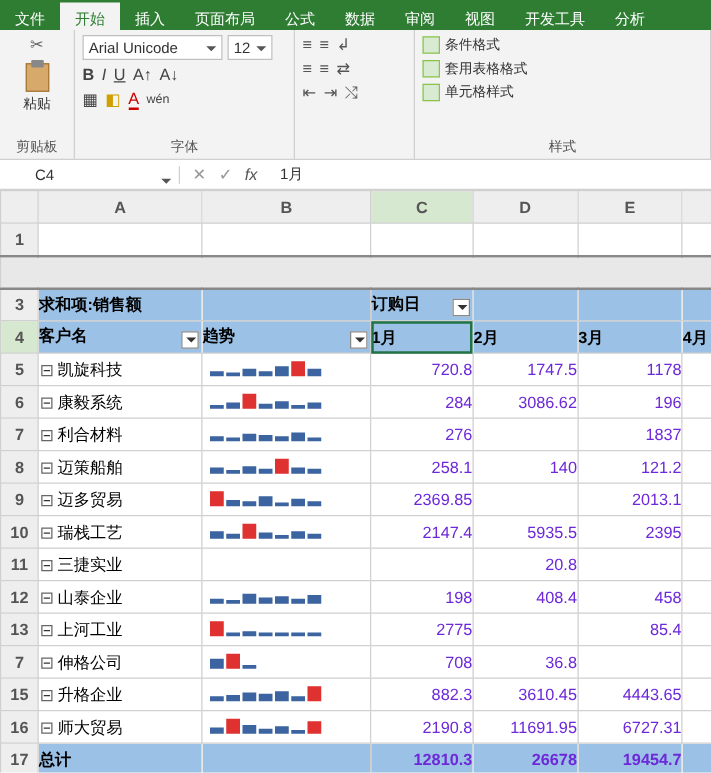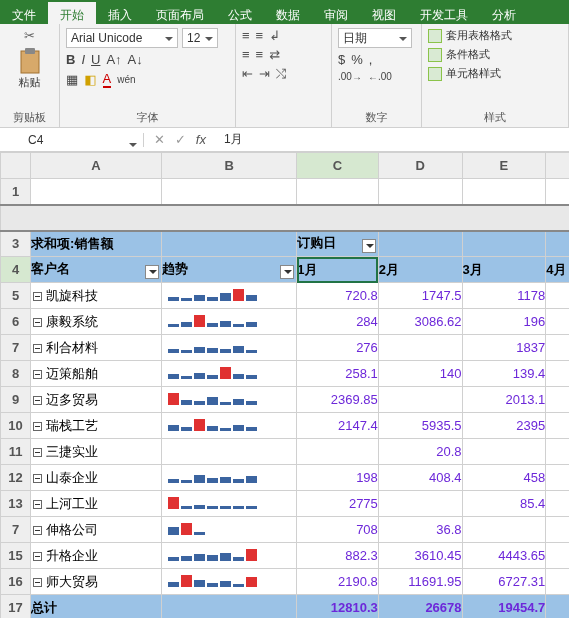--- a/index.html
+++ b/index.html
@@ -174,47 +174,30 @@
         <span>⇄</span>
       </div>
       <div class="alicons">
         <span>⇤</span>
         <span>⇥</span>
         <span>⤭</span>
       </div>
     </div>
   </div>
 
-  <div class="group" style="width:90px">
-    <div>
-      <div class="num-top">
-          <span class="dd" style="width:74px">日期</span>
-        </div>
-      <div class="font-row">
-        <span>$</span>
-        <span>%</span>
-        <span>,</span>
-      </div>
-      <div class="font-row">
-        <span style="font-size:10px;">.00→</span>
-        <span style="font-size:10px;">←.00</span>
-      </div>
-    </div>
-    <div class="group-label">数字</div>
-  </div>
 
   <div class="group" style="flex:1">
     <div class="styleslist">
       <div>
           <span class="sicon"></span>
-          <span>套用表格格式</span>
+          <span>条件格式</span>
         </div>
       <div>
           <span class="sicon"></span>
-          <span>条件格式</span>
+          <span>套用表格格式</span>
         </div>
       <div>
           <span class="sicon"></span>
           <span>单元格样式</span>
         </div>
     </div>
     <div class="group-label">样式</div>
   </div>
 </div>
 
@@ -338,21 +321,21 @@
               <div class="spk b" style="height: 3px;"></div>
               <div class="spk b" style="height: 6px;"></div>
               <div class="spk b" style="height: 4px;"></div>
               <div class="spk r" style="height: 12px;"></div>
               <div class="spk b" style="height: 5px;"></div>
               <div class="spk b" style="height: 4px;"></div>
             </div>
           </td>
           <td class="cell">258.1</td>
           <td class="cell">140</td>
-          <td class="cell">139.4</td>
+          <td class="cell">121.2</td>
           <td class="cell">10</td>
         </tr>
         <tr>
           <th class="rowh">9</th>
           <td class="celll"><span class="expander"></span>迈多贸易</td>
           <td class="celll">
             <div class="spark">
               <div class="spk r" style="height: 12px;"></div>
               <div class="spk b" style="height: 5px;"></div>
               <div class="spk b" style="height: 4px;"></div>

